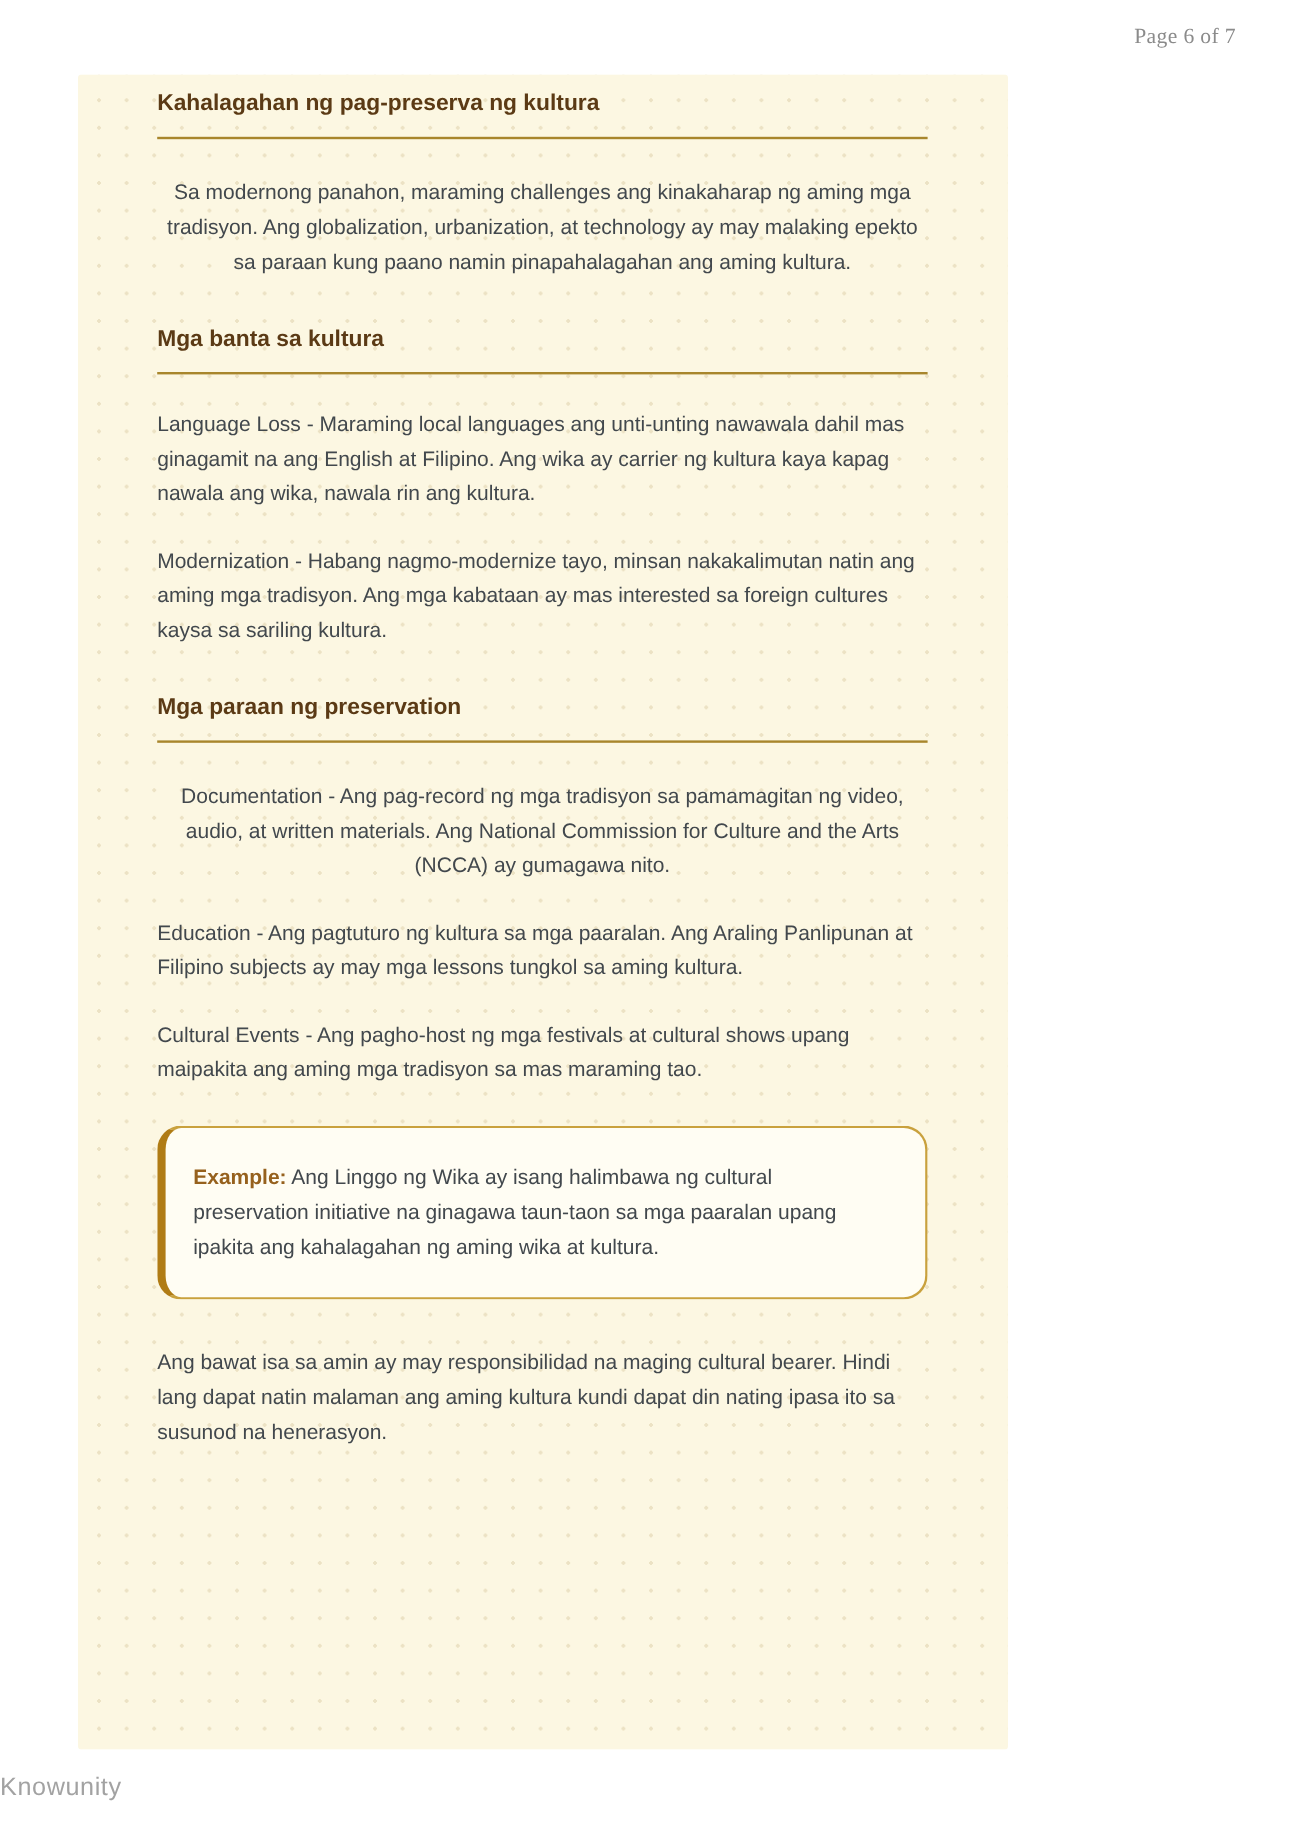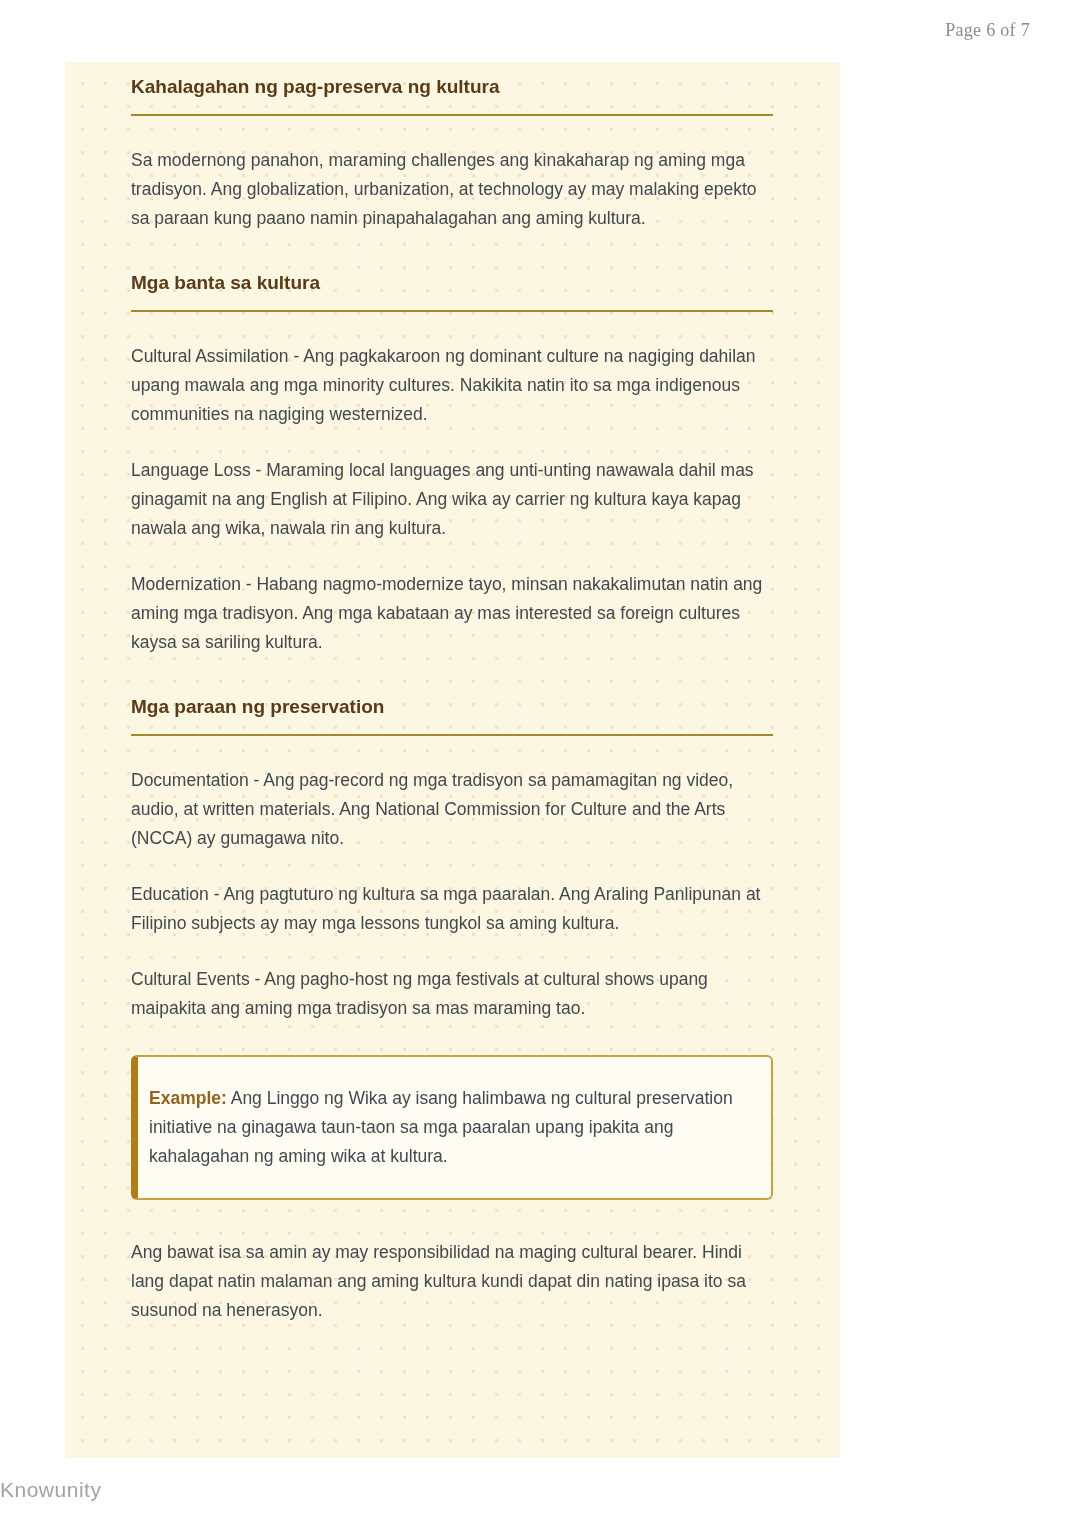--- a/index.html
+++ b/index.html
@@ -52,30 +52,31 @@
   }
 
   .para {
     font-size: 17.5px;
     line-height: 29px;
     color: #42484d;
     margin: 27px 0 0 0;
   }
   .para.after-rule {
     margin-top: 30px;
+    text-align: center;
   }
 
   .example-box {
     box-sizing: border-box;
     margin-top: 32px;
     background: #fffdf3;
     border: 2px solid #c9a13d;
     border-left: 7px solid #b07c15;
-    border-radius: 6px;
-    padding: 27px 30px 27px 11px;
+    border-radius: 20px;
+    padding: 27px 30px 27px 23px;
   }
   .example-box .para {
     margin: 0;
   }
   .example-label {
     font-weight: 700;
     color: #96611d;
   }
 
   .closing-para {
@@ -96,21 +97,20 @@
 <body>
 
 <div class="page-number">Page 6 of 7</div>
 
 <div class="doc-panel">
 
   <h2 class="section-heading first">Kahalagahan ng pag-preserva ng kultura</h2>
   <p class="para after-rule">Sa modernong panahon, maraming challenges ang kinakaharap ng aming mga tradisyon. Ang globalization, urbanization, at technology ay may malaking epekto sa paraan kung paano namin pinapahalagahan ang aming kultura.</p>
 
   <h2 class="section-heading">Mga banta sa kultura</h2>
-  <p class="para after-rule">Cultural Assimilation - Ang pagkakaroon ng dominant culture na nagiging dahilan upang mawala ang mga minority cultures. Nakikita natin ito sa mga indigenous communities na nagiging westernized.</p>
   <p class="para">Language Loss - Maraming local languages ang unti-unting nawawala dahil mas ginagamit na ang English at Filipino. Ang wika ay carrier ng kultura kaya kapag nawala ang wika, nawala rin ang kultura.</p>
   <p class="para">Modernization - Habang nagmo-modernize tayo, minsan nakakalimutan natin ang aming mga tradisyon. Ang mga kabataan ay mas interested sa foreign cultures kaysa sa sariling kultura.</p>
 
   <h2 class="section-heading">Mga paraan ng preservation</h2>
   <p class="para after-rule">Documentation - Ang pag-record ng mga tradisyon sa pamamagitan ng video, audio, at written materials. Ang National Commission for Culture and the Arts (NCCA) ay gumagawa nito.</p>
   <p class="para">Education - Ang pagtuturo ng kultura sa mga paaralan. Ang Araling Panlipunan at Filipino subjects ay may mga lessons tungkol sa aming kultura.</p>
   <p class="para">Cultural Events - Ang pagho-host ng mga festivals at cultural shows upang maipakita ang aming mga tradisyon sa mas maraming tao.</p>
 
   <div class="example-box">
     <p class="para"><span class="example-label">Example:</span><span> Ang Linggo ng Wika ay isang halimbawa ng cultural preservation initiative na ginagawa taun-taon sa mga paaralan upang ipakita ang kahalagahan ng aming wika at kultura.</span></p>

